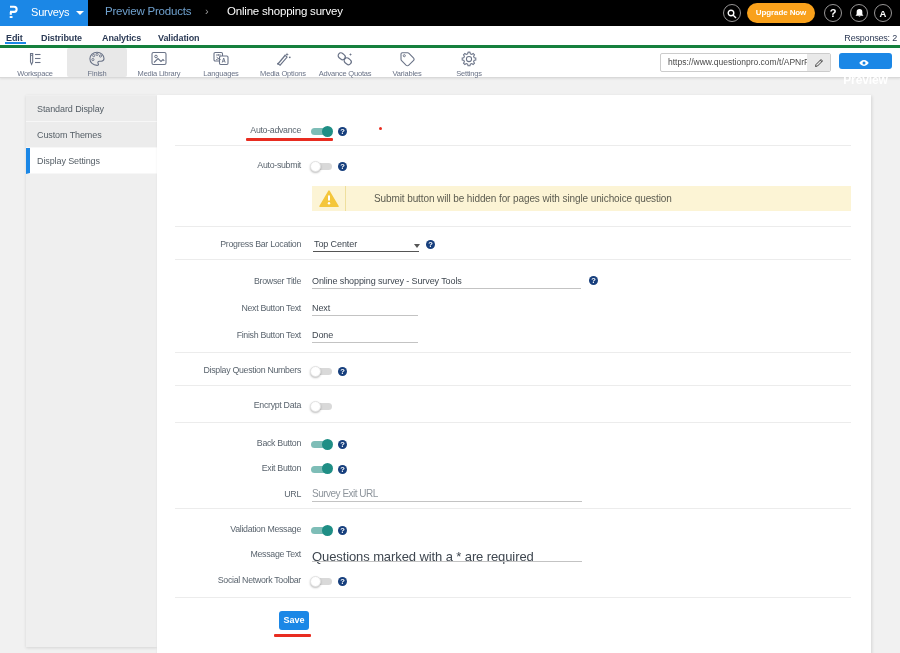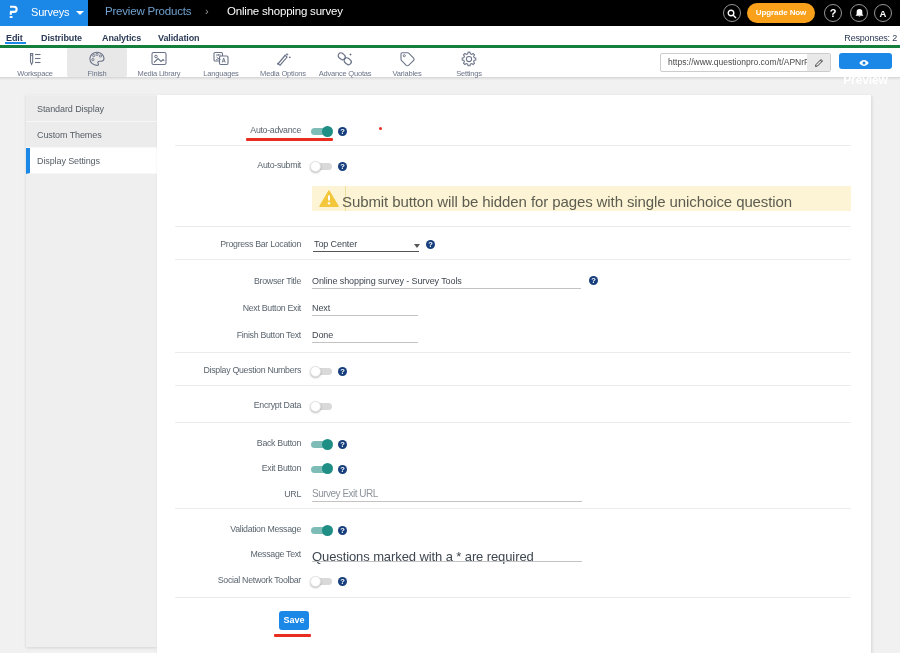--- a/index.html
+++ b/index.html
@@ -215,21 +215,21 @@
       </svg>
     </span>
 
   <div style="position:absolute;left:155px;top:91px;width:539px;height:25px;background:#fcf4d5">
     <svg width="20" height="18" viewBox="0 0 20 18" style="position:absolute;left:7px;top:3.5px">
       <path d="M10 1.2 L19 16.3 H1 Z" fill="#f4c63b" stroke="#f4c63b" stroke-width="1.6" stroke-linejoin="round"></path>
       <rect x="9" y="5.2" width="2" height="5.6" rx="1" fill="#fff"></rect>
       <circle cx="10" cy="13.3" r="1.2" fill="#fff"></circle>
     </svg>
     <div style="position:absolute;left:33px;top:0;width:1px;height:25px;background:#efdf9d"></div>
-    <span style="position:absolute;left:30px;top:7px;font-size:15px;letter-spacing:-0.1px;color:#5c5c50">Submit button will be hidden for pages with single unichoice question</span>
+    <span style="position:absolute;left:62px;top:7px;font-size:10px;letter-spacing:-0.1px;color:#5c5c50">Submit button will be hidden for pages with single unichoice question</span>
   </div>
   <div class="divl" style="top:131px"></div>
 
   <span class="flabel" style="top:144px">Progress Bar Location</span>
   <span class="inptxt" style="left:157px;top:144px">Top Center</span>
   <div class="uline" style="left:156px;top:155.5px;width:106px;background:#555"></div>
   <div style="position:absolute;left:257px;top:149px;width:0;height:0;border-left:3.5px solid transparent;border-right:3.5px solid transparent;border-top:4.5px solid #555"></div>
   <span class="qm" style="left:269px;top:145px">
       <svg width="9" height="9" viewBox="0 0 9 9" style="position:absolute;left:0;top:0">
         <text x="4.6" y="7.2" text-anchor="middle" font-family="Liberation Sans" font-size="7.5" font-weight="bold" fill="#fff">?</text>
@@ -239,21 +239,21 @@
 
   <span class="flabel" style="top:181px">Browser Title</span>
   <span class="inptxt" style="top:181px">Online shopping survey - Survey Tools</span>
   <div class="uline" style="top:193px;width:269px"></div>
   <span class="qm" style="left:432px;top:181px">
       <svg width="9" height="9" viewBox="0 0 9 9" style="position:absolute;left:0;top:0">
         <text x="4.6" y="7.2" text-anchor="middle" font-family="Liberation Sans" font-size="7.5" font-weight="bold" fill="#fff">?</text>
       </svg>
     </span>
 
-  <span class="flabel" style="top:208px">Next Button Exit</span>
+  <span class="flabel" style="top:208px">Next Button Text</span>
   <span class="inptxt" style="top:208px">Next</span>
   <div class="uline" style="top:220px;width:106px"></div>
 
   <span class="flabel" style="top:235px">Finish Button Text</span>
   <span class="inptxt" style="top:235px">Done</span>
   <div class="uline" style="top:247px;width:106px"></div>
   <div class="divl" style="top:257px"></div>
 
   <span class="flabel" style="top:270px">Display Question Numbers</span>
   <div class="tgl off" style="top:270px">

